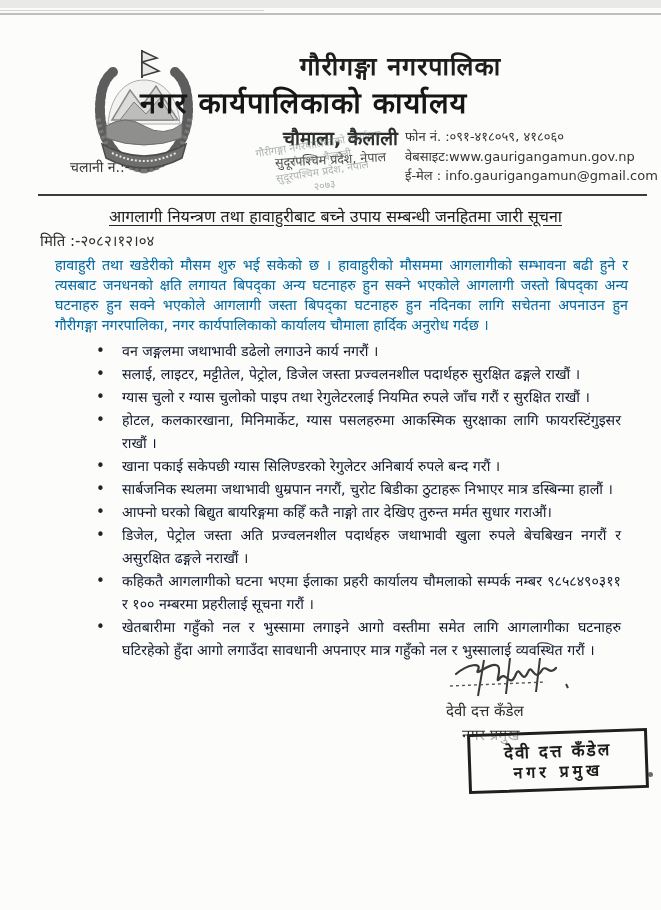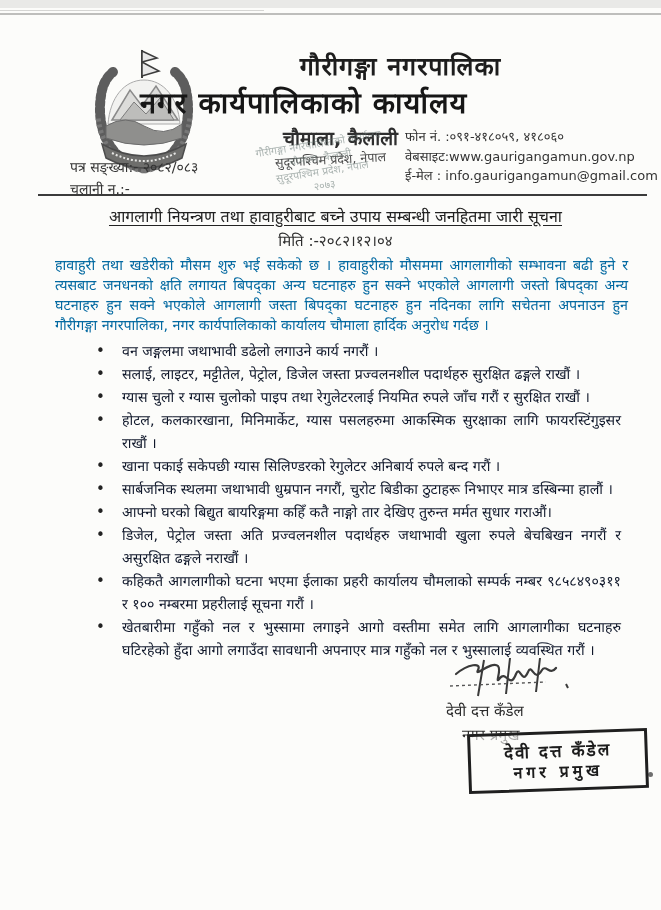--- a/index.html
+++ b/index.html
@@ -29,21 +29,21 @@
 
   .letter-meta{position:absolute;left:70px;top:148px;font-size:14px;line-height:22px;color:#333;}
   .contact-block{position:absolute;left:405px;top:119px;font-size:13px;line-height:19.5px;color:#333;}
 
   .rule{position:absolute;left:38px;right:14px;top:186px;border-top:2.5px solid #3b3b3b;}
 
   
   .notice-title{position:absolute;left:40px;right:30px;top:197px;text-align:center;
     font-size:16px;font-weight:normal;color:#222;}
   .notice-title span{text-decoration:underline;text-underline-offset:3px;}
-  .notice-date{position:absolute;left:40px;right:30px;top:222px;text-align:center;
+  .notice-date{position:absolute;left:40px;right:30px;top:222px;text-align:left;
     font-size:15px;color:#2e2e2e;}
   .intro{position:absolute;left:55px;right:33px;top:247px;
     font-size:14.3px;line-height:20px;text-align:justify;color:#0369a1;}
 
   .bullets{position:absolute;left:90px;right:40px;top:332px;margin:0;padding:0;list-style:none;}
   .bullets li{position:relative;padding-left:32px;font-size:14.2px;line-height:23px;
     text-align:justify;color:#0f172a;}
   .bullets li::before{content:"•";position:absolute;left:6px;top:0;font-size:15px;color:#222;}
 
   
@@ -96,21 +96,20 @@
   <div class="province-line">सुदूरपश्चिम प्रदेश, नेपाल</div>
 
   <div class="header-seal">
     <div>गौरीगङ्गा नगरपालिकाको कार्यालय</div>
     <div>चौमाला, कैलाली</div>
     <div>सुदूरपश्चिम प्रदेश, नेपाल</div>
     <div>२०७३</div>
   </div>
 
   <div class="letter-meta">
-    <div>पत्र सङ्ख्या:- २०८२/०८३</div>
     <div>चलानी न.:-</div>
   </div>
 
   <div class="contact-block">
     <div>फोन नं. :०९१-४१८०५९, ४१८०६०</div>
     <div>वेबसाइट:www.gaurigangamun.gov.np</div>
     <div>ई-मेल : info.gaurigangamun@gmail.com</div>
   </div>
 
   <div class="rule"></div>

